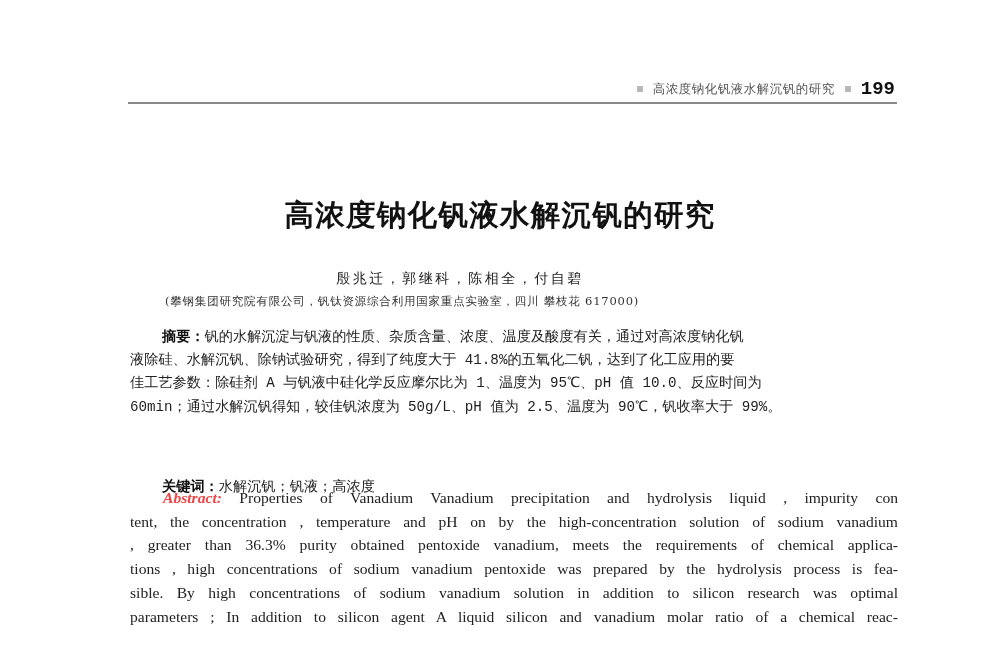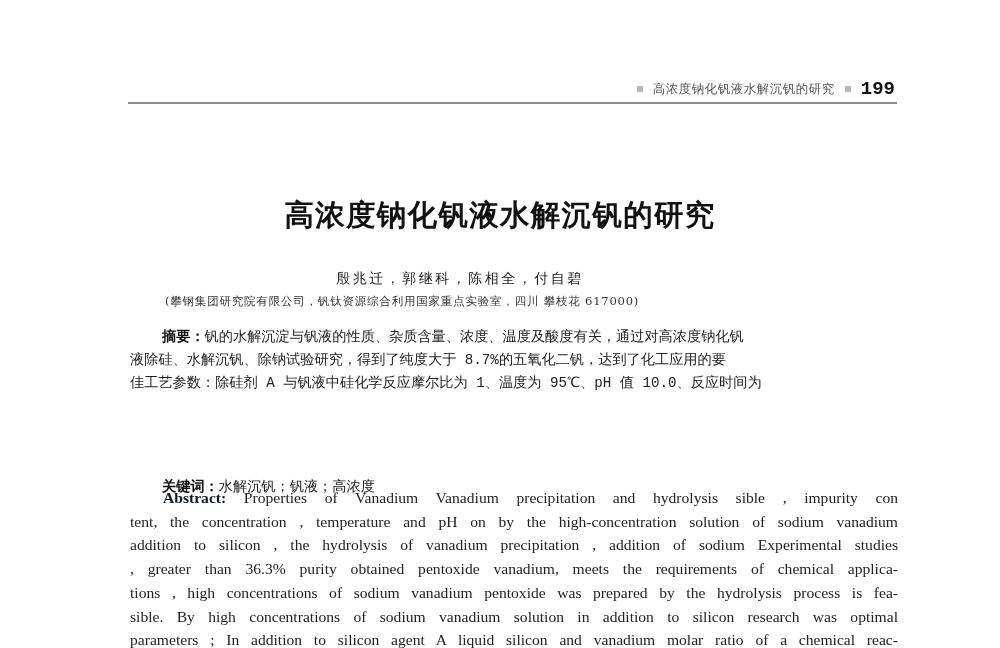--- a/index.html
+++ b/index.html
@@ -45,21 +45,21 @@
   .keywords {
     position: absolute; left: 162px; top: 441px;
     font-family: "DejaVu Sans", sans-serif; font-size: 14.2px; color: #222; white-space: nowrap; margin-top: 36px;
   }
   .en-abstract {
     position: absolute; left: 130px; width: 768px; top: 486px;
     font-family: "Liberation Serif", serif; font-size: 15.6px; line-height: 23.7px; color: #222;
   }
   .en-line { white-space: nowrap; text-align: justify; text-align-last: justify; }
   .en-line.first { padding-left: 33px; }
-  .en-label { font-weight: bold; color: #0f172a; }
+  .en-label { font-weight: bold; color: #ef4444; font-style: italic; }
 </style>
 </head>
 <body>
 
 <div class="running-header">
   <div class="rh-inner">
     <span class="rh-bullet"></span>
     <span class="rh-title">高浓度钠化钒液水解沉钒的研究</span>
     <span class="rh-bullet"></span>
     <span class="rh-page">199</span>
@@ -67,29 +67,29 @@
 </div>
 
 <div class="title">高浓度钠化钒液水解沉钒的研究</div>
 <div class="authors">殷兆迁，郭继科，陈相全，付自碧</div>
 <div class="affil">(攀钢集团研究院有限公司，钒钛资源综合利用国家重点实验室，四川 攀枝花 617000)</div>
 
 <div class="cn-abstract">
   <div class="cn-line first">
     <span><span class="cn-label">摘要：</span><span>钒的水解沉淀与钒液的性质、杂质含量、浓度、温度及酸度有关，通过对高浓度钠化钒</span></span>
   </div>
-  <div class="cn-line">液除硅、水解沉钒、除钠试验研究，得到了纯度大于 8.7%的五氧化二钒，达到了化工应用的要</div>
+  <div class="cn-line">液除硅、水解沉钒、除钠试验研究，得到了纯度大于 41.8%的五氧化二钒，达到了化工应用的要</div>
   <div class="cn-line">佳工艺参数：除硅剂 A 与钒液中硅化学反应摩尔比为 1、温度为 95℃、pH 值 10.0、反应时间为</div>
+  <div class="cn-line last">60min；通过水解沉钒得知，较佳钒浓度为 50g/L、pH 值为 2.5、温度为 90℃，钒收率大于 99%。</div>
 </div>
 
 <div class="keywords">
   <span class="cn-label">关键词：</span><span>水解沉钒；钒液；高浓度</span>
 </div>
 
 <div class="en-abstract">
-  <div class="en-line first"><span class="en-label">Abstract:</span> <span>Properties of Vanadium Vanadium precipitation and hydrolysis sible , impurity con</span></div>
+  <div class="en-line first"><span class="en-label">Abstract:</span> <span>Properties of Vanadium Vanadium precipitation and hydrolysis liquid , impurity con</span></div>
   <div class="en-line">tent, the concentration , temperature and pH on by the high-concentration solution of sodium vanadium</div>
-  <div class="en-line">addition to silicon , the hydrolysis of vanadium precipitation , addition of sodium Experimental studies</div>
   <div class="en-line">, greater than 36.3% purity obtained pentoxide vanadium, meets the requirements of chemical applica-</div>
   <div class="en-line">tions , high concentrations of sodium vanadium pentoxide was prepared by the hydrolysis process is fea-</div>
   <div class="en-line">sible. By high concentrations of sodium vanadium solution in addition to silicon research was optimal</div>
   <div class="en-line">parameters ; In addition to silicon agent A liquid silicon and vanadium molar ratio of a chemical reac-</div>
 </div>
 
 </body></html>

